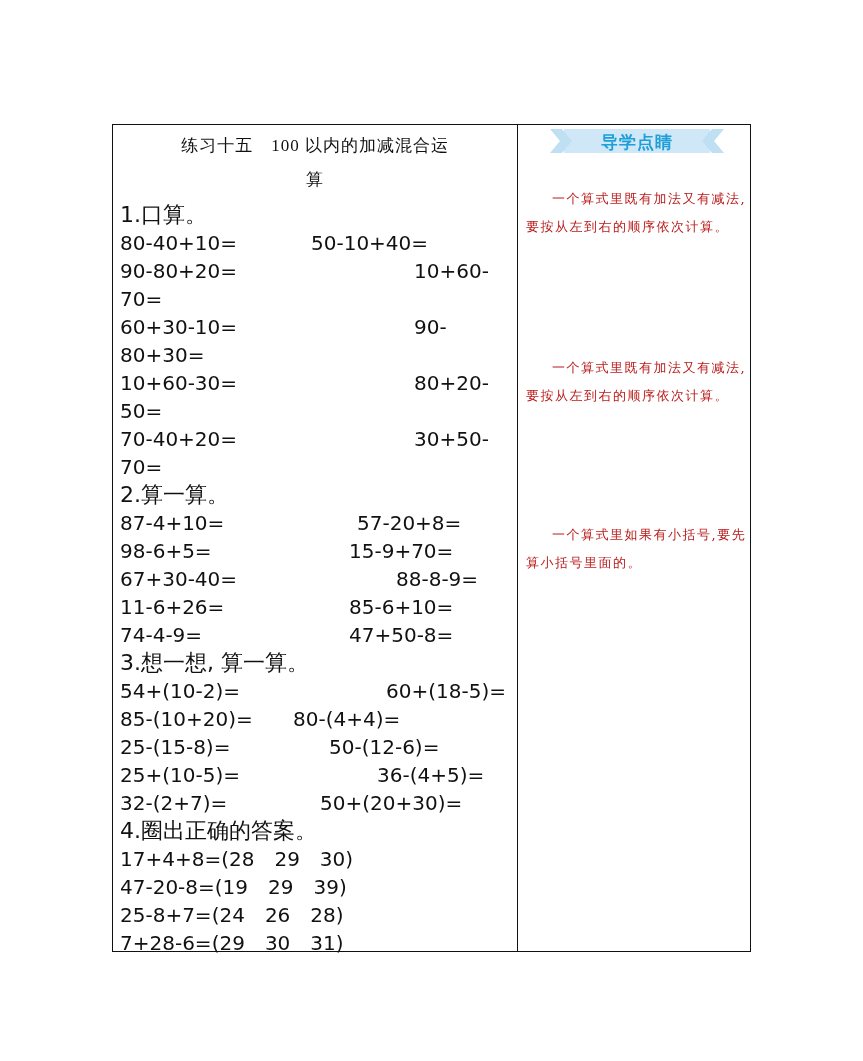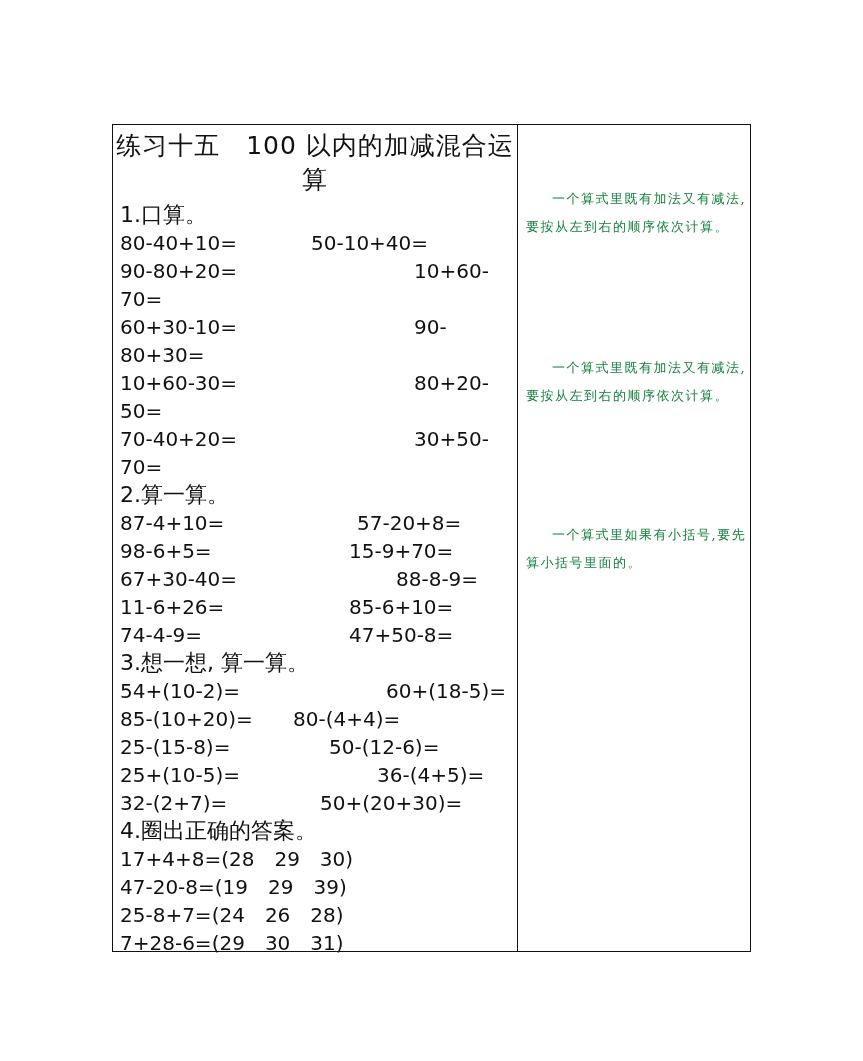--- a/index.html
+++ b/index.html
@@ -3,31 +3,31 @@
 <meta charset="utf-8">
 <style>
   html, body { margin: 0; padding: 0; background: #ffffff; }
   body { width: 863px; height: 1061px; position: relative; overflow: hidden;
          font-family: "DejaVu Sans", "Liberation Sans", sans-serif; color: #111; }
   .sheet { position: absolute; left: 112px; top: 124px; width: 639px; height: 828px;
            border: 1px solid #111; box-sizing: border-box; }
   .divider { position: absolute; left: 404px; top: 0; bottom: 0; width: 1px; background: #111; }
   .left { position: absolute; left: 0; top: 0; width: 404px; }
   .right { position: absolute; left: 405px; top: 0; right: 0; bottom: 0; }
-  .title { font-size: 25px; text-align: center; line-height: 34px; padding-top: 4px;
-           letter-spacing: 1px; }
+  .title { font-size: 17px; text-align: center; line-height: 34px; padding-top: 4px;
+           letter-spacing: 1px; font-family: Liberation Serif, serif; }
   .title .l2 { display: block; }
   .line { position: absolute; left: 7px; font-size: 20px; height: 28px; line-height: 28px; white-space: nowrap; }
   .line .c2 { position: absolute; top: 0; }
   .heading { font-size: 22px; }
   .banner { position: absolute; left: 32px; top: 2px; width: 174px; height: 28px; }
   .banner .label { position: absolute; left: 0; right: 0; top: 0; line-height: 30px; text-align: center;
                    color: #1e9fd8; font-weight: bold; font-size: 17px; letter-spacing: 1px; }
   .tip { position: absolute; left: 8px; width: 222px; font-family: "DejaVu Serif", "Liberation Serif", serif;
-         font-size: 13px; line-height: 28px; color: #15803d; text-indent: 2em; letter-spacing: 1.5px; }
+         font-size: 13px; line-height: 28px; color: #b91c1c; text-indent: 2em; letter-spacing: 1.5px; }
 </style>
 </head>
 <body>
 
 <div class="sheet">
   <div class="divider"></div>
 
   <div class="left">
     <div class="title">
       <span class="l1">练习十五　100 以内的加减混合运</span>
@@ -60,18 +60,26 @@
     <div class="line" style="top:664px"><span>32-(2+7)=</span><span class="c2" style="left:200px">50+(20+30)=</span></div>
 
     <div class="line heading" style="top:692px">4.圈出正确的答案。</div>
     <div class="line" style="top:720px">17+4+8=(28　29　30)</div>
     <div class="line" style="top:748px">47-20-8=(19　29　39)</div>
     <div class="line" style="top:776px">25-8+7=(24　26　28)</div>
     <div class="line" style="top:804px">7+28-6=(29　30　31)</div>
   </div>
 
   <div class="right">
+    <div class="banner">
+      <svg width="174" height="28" viewBox="0 0 174 28" style="position:absolute;left:0;top:0">
+        <rect x="14" y="2" width="146" height="24" fill="#cfe7f6"></rect>
+        <polygon points="0,2 12,2 22,14 12,26 0,26 10,14" fill="#bfe0f3"></polygon>
+        <polygon points="174,2 162,2 152,14 162,26 174,26 164,14" fill="#bfe0f3"></polygon>
+      </svg>
+      <div class="label">导学点睛</div>
+    </div>
 
     <div class="tip" style="top:60px">一个算式里既有加法又有减法,要按从左到右的顺序依次计算。</div>
     <div class="tip" style="top:229px">一个算式里既有加法又有减法,要按从左到右的顺序依次计算。</div>
     <div class="tip" style="top:396px">一个算式里如果有小括号,要先算小括号里面的。</div>
   </div>
 </div>
 
 </body></html>

